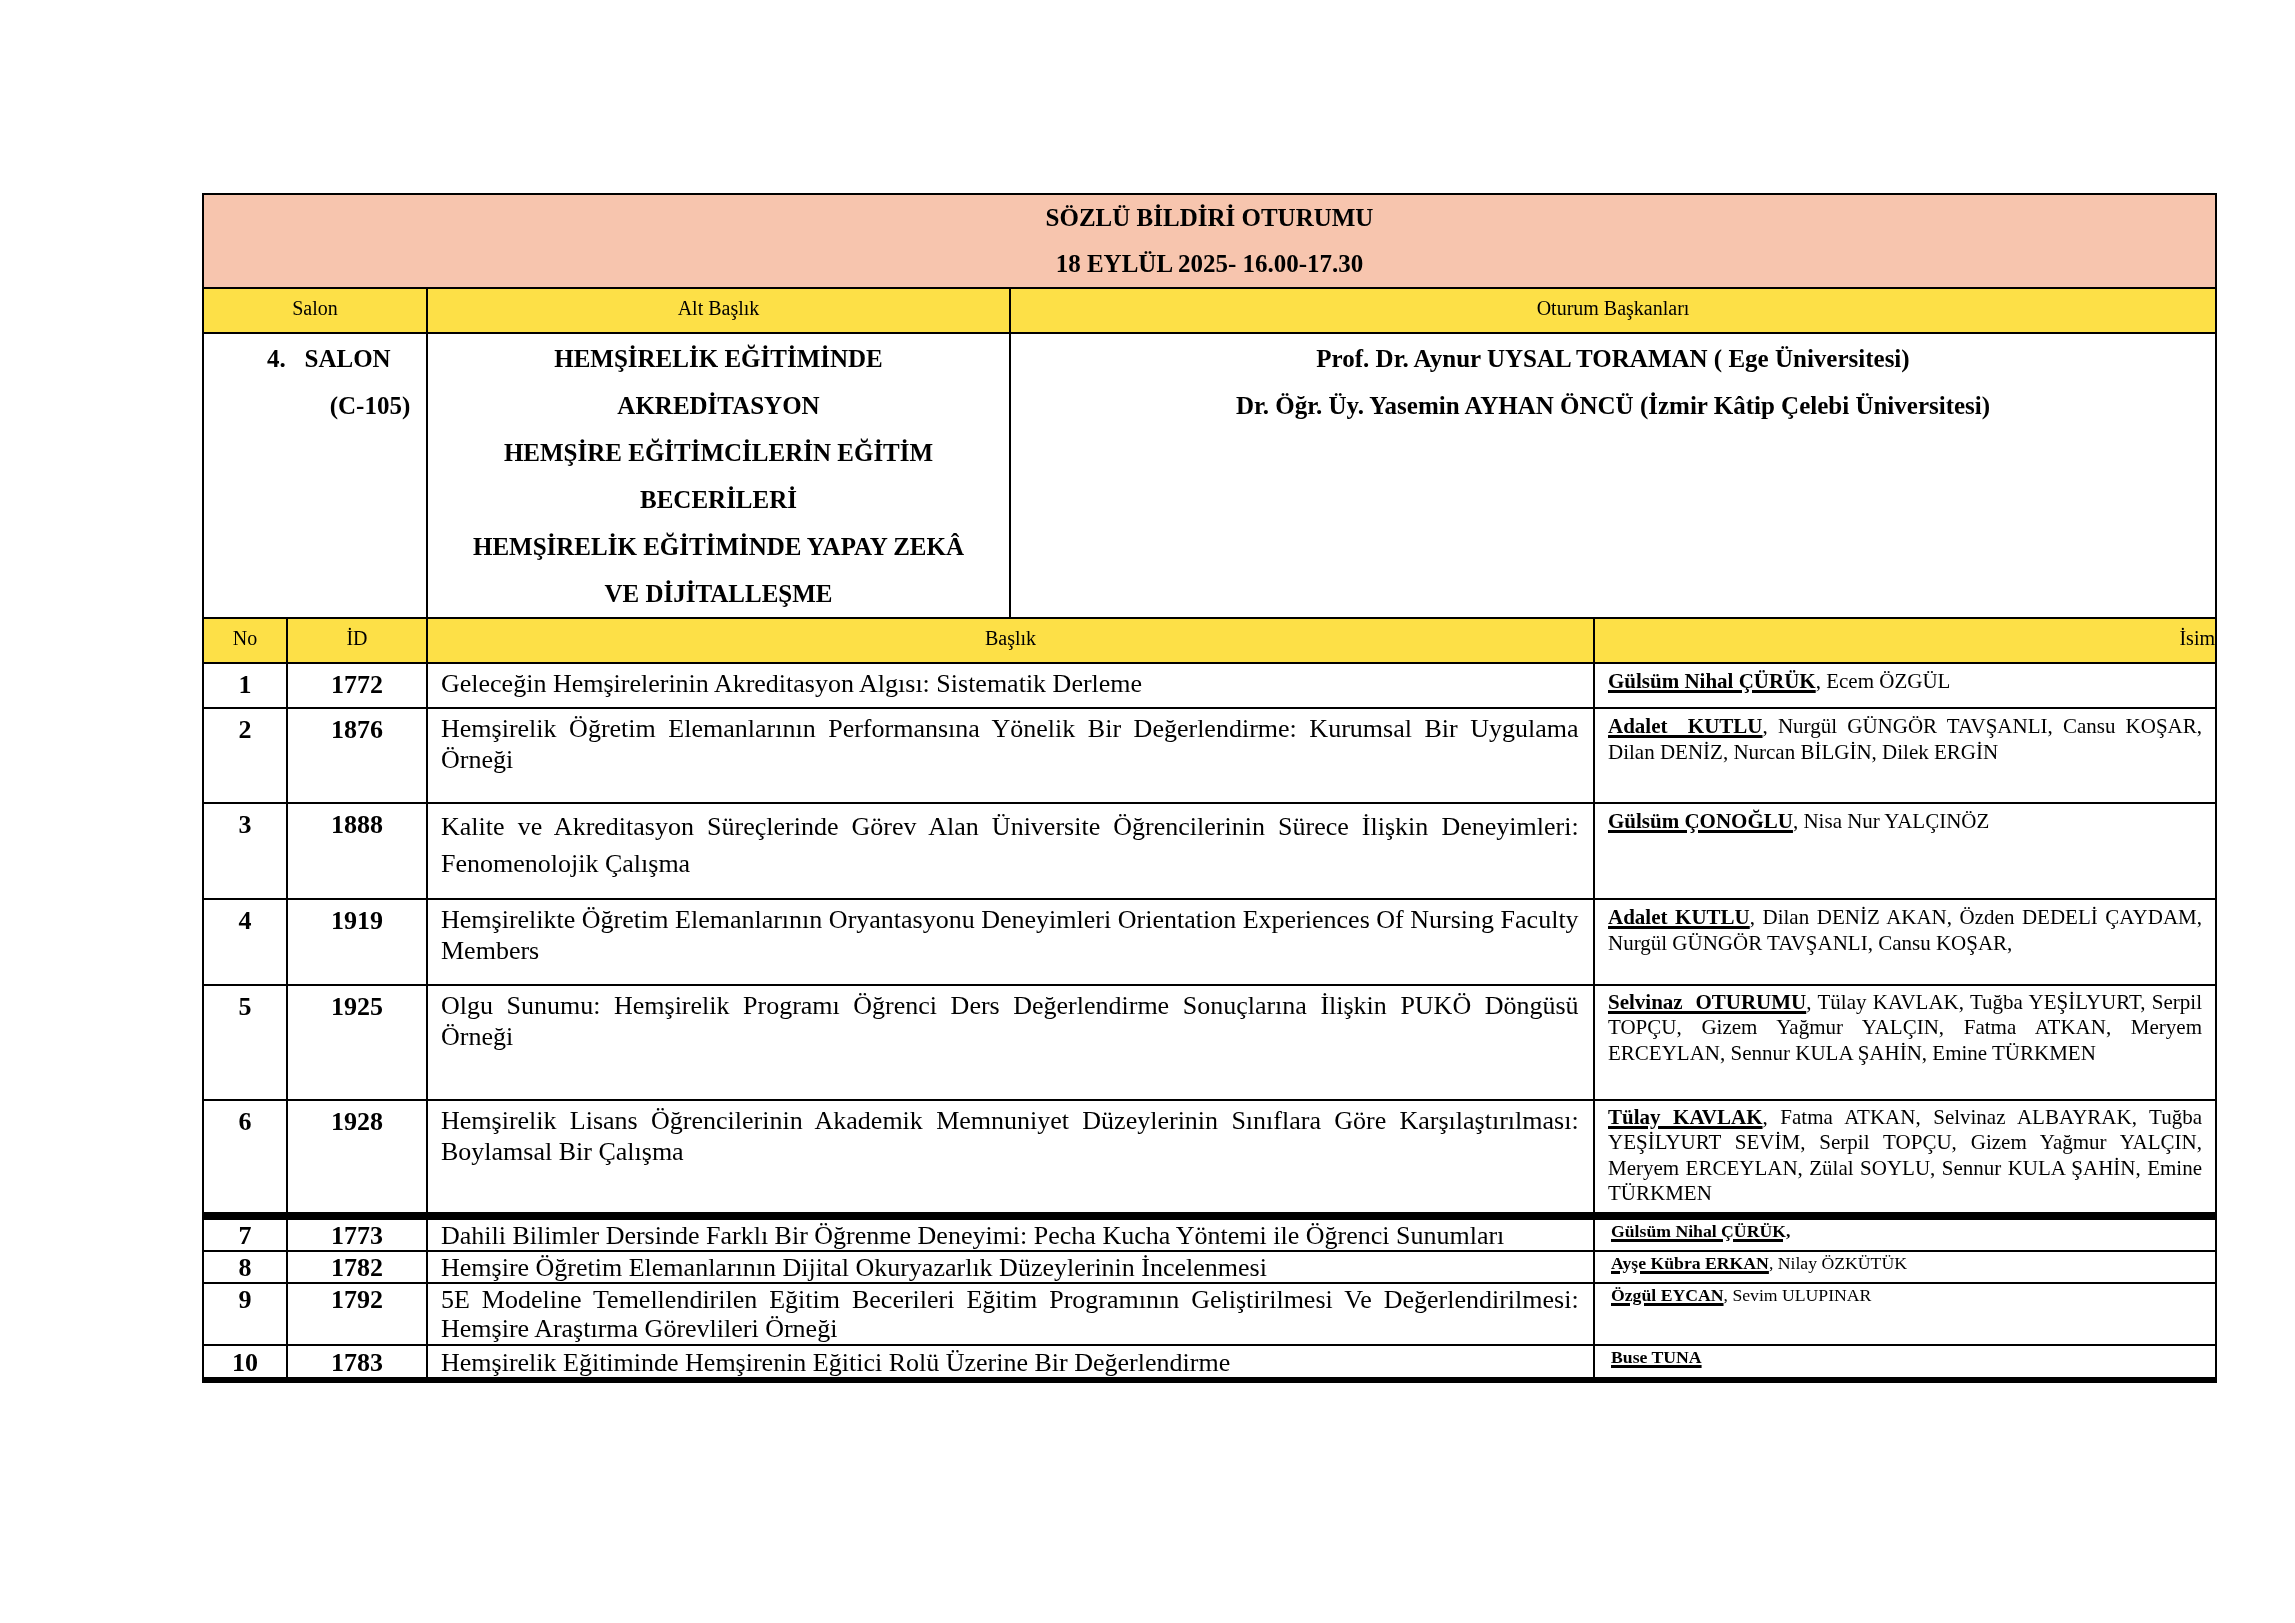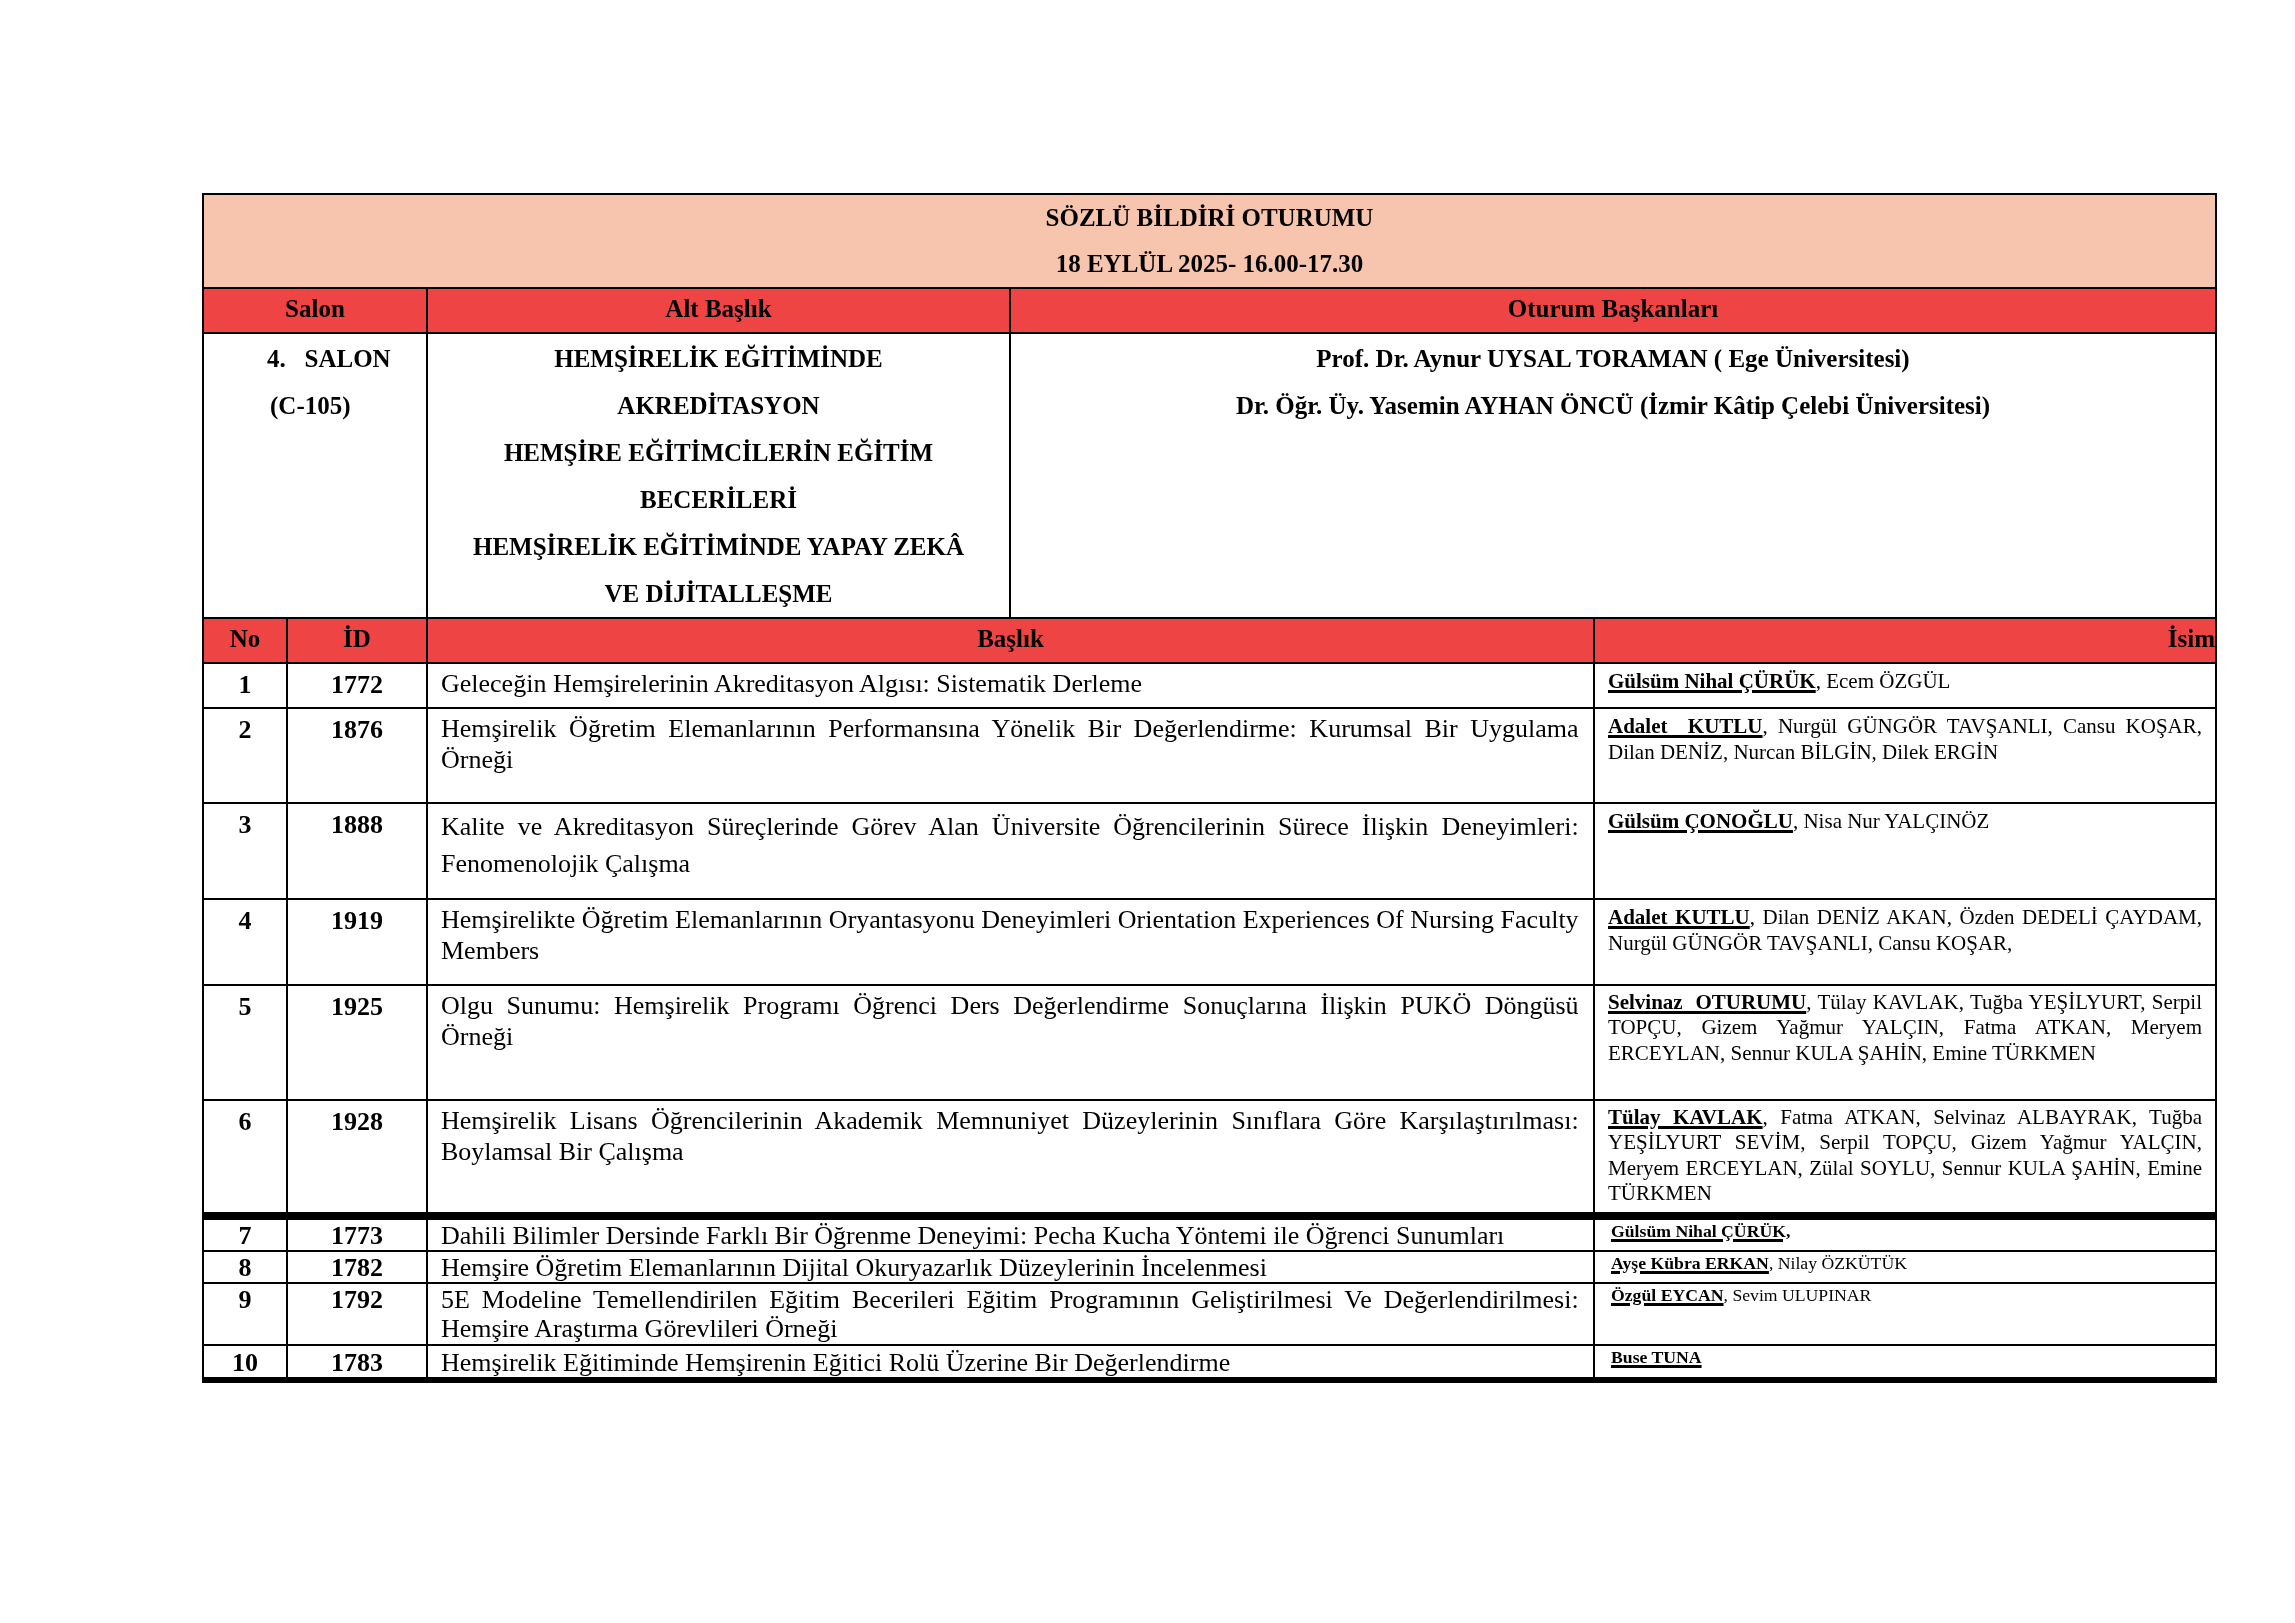--- a/index.html
+++ b/index.html
@@ -10,29 +10,29 @@
   .page-table {
     position: absolute; left: 202px; top: 193px; width: 2012px;
     border-collapse: collapse; table-layout: fixed;
   }
   .page-table td { border: 2.6px solid #000; padding: 0; vertical-align: top; }
 
   .banner td {
     background: #F7C5AE; height: 92px; text-align: center;
     font-weight: bold; font-size: 25px; line-height: 46px;
   }
-  .green td { background: #ef4444; font-weight: bold; font-size: 25px; text-align: center; }
+  .green td { background: #fde047; font-weight: normal; font-size: 20px; text-align: center; }
   .green.top td { height: 43px; line-height: 39px; }
   .green.cols td { height: 43px; line-height: 39px; }
   .green.cols td.left { text-align: right; padding-left: 11.8px; }
 
   .salon-row td { height: 281px; font-weight: bold; font-size: 25px; line-height: 47px; text-align: center; padding-top: 1.3px; margin-left: 48px; }
   .salon-cell { text-align: left !important; }
   .salon-line1 { display: block; padding-left: 63px; }
-  .salon-line2 { display: block; padding-left: 66px; }
+  .salon-line2 { display: block; padding-left: 110px; text-align: center; }
   .chair-line { display: block; }
 
   .prow td { font-size: 26px; }
   .prow td.num, .prow td.id { font-weight: bold; text-align: center; line-height: 33px; padding-top: 3.9px; }
   .prow td.title { padding: 3.9px 14.4px 0 13px; text-align: justify; line-height: 31px; }
   .prow td.names { padding: 3.9px 13px 0 13px; text-align: justify; font-size: 21px; line-height: 26px; }
   .prow.upper td.title.r3 { line-height: 37px; }
   .lead { font-weight: bold; text-decoration: underline; text-decoration-thickness: 2.6px; }
 
   .r1 td { height: 39px; }

